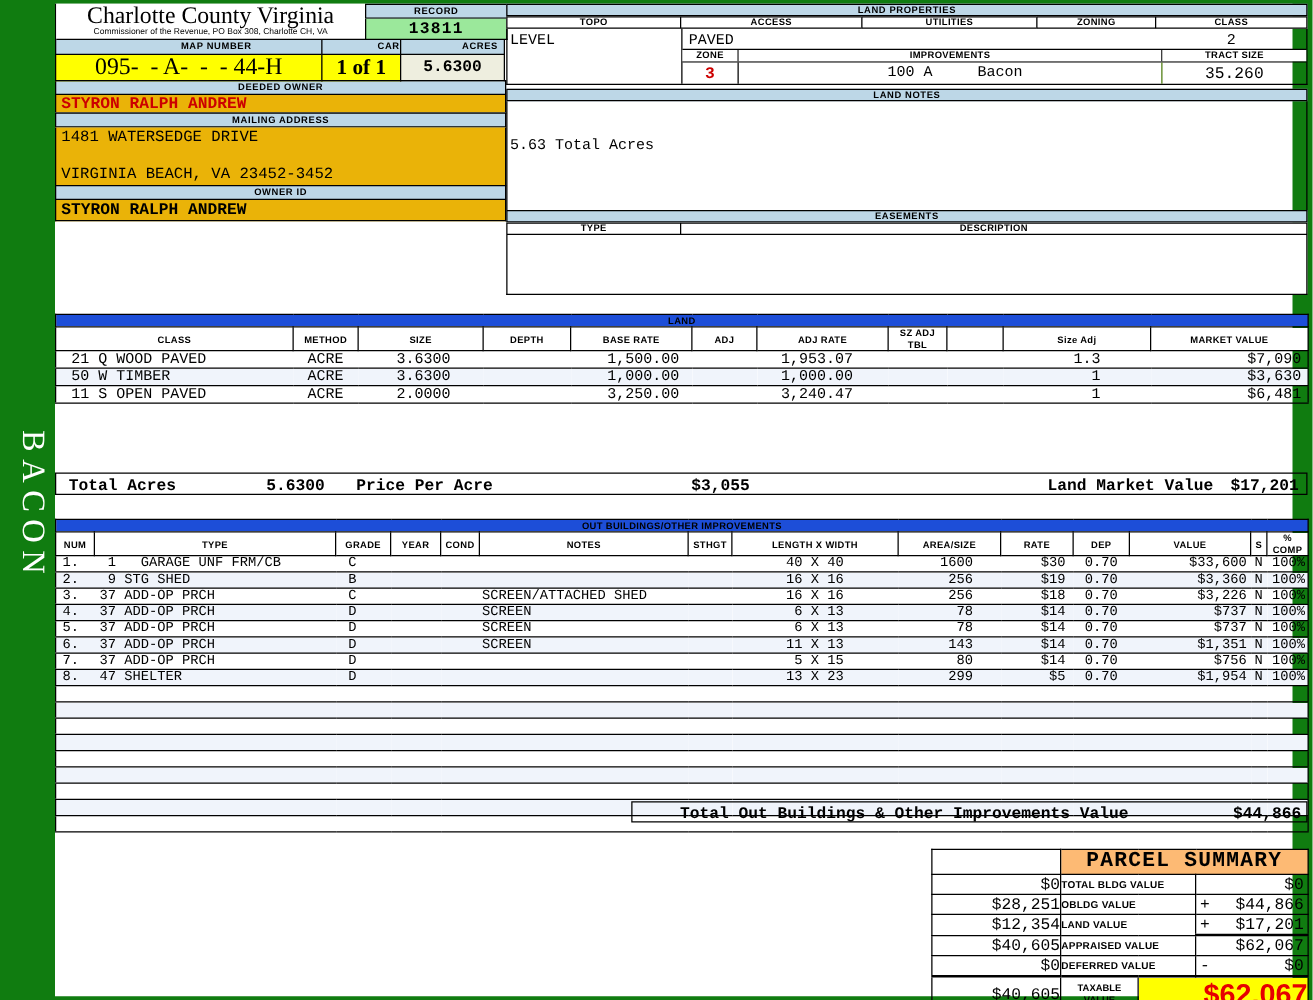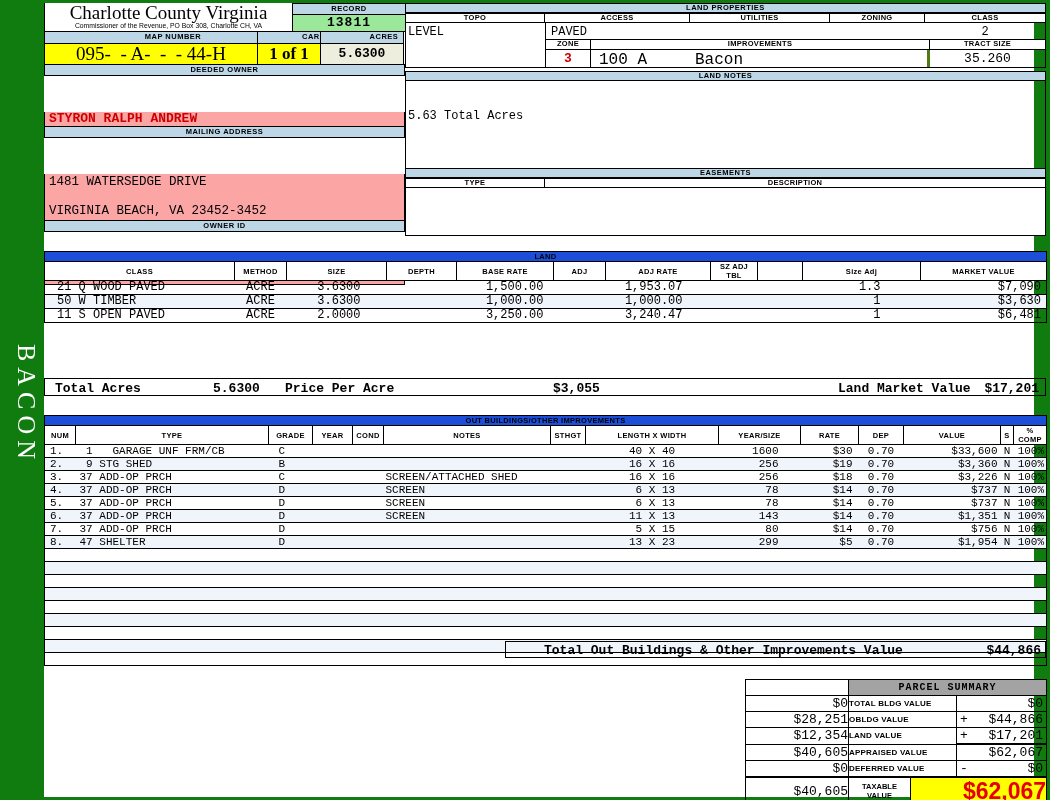--- a/index.html
+++ b/index.html
@@ -45,21 +45,21 @@
   #map-table { display:flex; flex-wrap:wrap; width:361px; }
   .map-hdr { height:12px; line-height:10px; }
   .map-hdr.bar { border-top:none;padding-left:44px; }
   .mh1{width:214px;} .mh2{width:64px; margin-left:-1px;} .mh3{width:84px; margin-left:-1px;}
   .map-val { height:21px; border:1px solid #000; border-top:none; text-align:center; }
   #map-number-value { width:214px; background:#FFFF00; font-family:"Liberation Serif",serif; font-size:19px; line-height:20px; white-space:pre; }
   #card-value { width:64px; margin-left:-1px; background:#FFFF00; font-family:"Liberation Serif",serif; font-size:17px; font-weight:bold; line-height:20px; }
   #acres-value { width:84px; margin-left:-1px; background:#EEEEDF; font-size:13px; font-weight:bold; line-height:19px; }
 
   .lc-bar { height:12px; line-height:10px; margin-top:-1px; }
-  .lc-val { border:1px solid #000; border-top:none; background:#fca5a5; padding-left:4px;margin-top:36px; }
+  .lc-val { border:1px solid #000; border-top:none; background:#eab308; padding-left:4px; }
   #deeded-owner-value { height:15px; font-size:13px; font-weight:bold; color:#CC0000; line-height:14px; }
   #address-block { height:47px; font-size:12.5px; display:flex; flex-direction:column; justify-content:space-between; padding:1px 0 2px 4px; }
   #owner-id-value { height:17px; font-size:13px; font-weight:bold; line-height:16px; }
 
   
   #right-col { position:absolute; left:361px; top:0; width:641px; }
   .flexrow { display:flex; }
   .lp-h { height:10px;justify-content:center; }
   .lp-h > div { margin-left:-1px; }
   .lp-h > div:first-child { margin-left:0; }
@@ -68,21 +68,21 @@
   #lp-right { width:499px; }
   #lp-rowA { height:17px; border-bottom:1px solid #000; display:flex; }
   #lp-access-val { width:379px; font-size:12px; padding:2px 0 0 5px; }
   #lp-class-val { width:120px; font-size:12px; text-align:center; padding-top:2px; }
   #lp-rowB { height:10px; display:flex; border-bottom:1px solid #000; }
   #lp-rowB > div { border:none; border-right:1px solid #000; height:9px; }
   #lp-rowB > div:last-child { border-right:none; }
   .zone-h{width:45px;} .neigh-h{width:339px;} .tract-h{width:115px;}
   #lp-rowC { height:17px; display:flex; }
   #zone-value { width:45px; border-right:1px solid #000; text-align:center; color:#CC0000; font-weight:bold; font-size:13px; padding-top:1px; }
-  #neighborhood-value { width:339px; border-right:3px solid #4d7c0f; font-size:16px; padding:1px 0 0 8px; white-space:pre; }
+  #neighborhood-value { width:339px; border-right:1px solid #4d7c0f; font-size:12px; padding:1px 0 0 8px; white-space:pre;text-align:center; }
   #tract-size-value { width:115px; text-align:center; font-size:13px; padding-top:1px; }
   #lp-gap { height:4px; }
   #land-notes-box { border:1px solid #000; border-top:none; height:88px; font-size:12px; padding:28px 0 0 2px; }
   #easements-headers { height:10px; }
   #easements-headers > div { margin-left:-1px; }
   #easements-headers > div:first-child { margin-left:0; }
   #easements-body { border:1px solid #000; border-top:none; height:48px; background:#fff; }
   .stack > .bar { margin-top:-1px; }
   .stack > .bar:first-child { margin-top:0; }
 
@@ -127,21 +127,21 @@
   #ob-total-box .lbl { position:absolute; left:38px; top:1px; }
   #ob-total-box .val { position:absolute; right:4px; top:1px; }
 
   
   #parcel-section { position:absolute; left:701px; top:676px; }
   #parcel-table { width:301px; border:1px solid #000; }
   #parcel-table td { border:1px solid #000; padding:0; overflow:hidden; }
   #parcel-table tr { height:15px; }
   #parcel-table tr.ps-header { height:16px; }
   #parcel-table tr.ps-taxable { height:28px; }
-  .ps-title { background:#a3a3a3; font-family:"Liberation Mono","DejaVu Sans Mono",monospace; font-size:10px; font-weight:bold; text-align:center; letter-spacing:1px; }
+  .ps-title { background:#fdba74; font-family:"Liberation Mono","DejaVu Sans Mono",monospace; font-size:17px; font-weight:bold; text-align:center; letter-spacing:1px; }
   .ps-prev { font-family:"Liberation Mono","DejaVu Sans Mono",monospace; font-size:13px; text-align:right; padding-right:6px; }
   .ps-label { font-size:8px; font-weight:bold; padding-left:2px; letter-spacing:0.2px; }
   .ps-sv { font-family:"Liberation Mono","DejaVu Sans Mono",monospace; font-size:13px; }
   .ps-sv .cellflex { display:flex; justify-content:space-between; padding:0 3px; }
   .thick-top { border-top:2px solid #000 !important; }
   .ps-taxable-label { font-size:7.5px; font-weight:bold; text-align:center; line-height:9px; padding-top:4px; }
   #taxable-big-value { background:#FFFF00; color:#E60000; font-size:23px; font-weight:bold; text-align:right; padding-right:6px; font-family:"Liberation Sans",sans-serif; line-height:26px; }
 </style>
 </head>
 <body>
@@ -333,21 +333,21 @@
           </tr>
         <tr class="hdr">
           <th>NUM</th>
           <th>TYPE</th>
           <th>GRADE</th>
           <th>YEAR</th>
           <th>COND</th>
           <th>NOTES</th>
           <th>STHGT</th>
           <th>LENGTH X WIDTH</th>
-          <th>YEAR/SIZE</th>
+          <th>AREA/SIZE</th>
           <th>RATE</th>
           <th>DEP</th>
           <th>VALUE</th>
           <th>S</th>
           <th>% COMP</th>
         </tr>
       </thead>
       <tbody>
           <tr>
             <td>1.</td>

